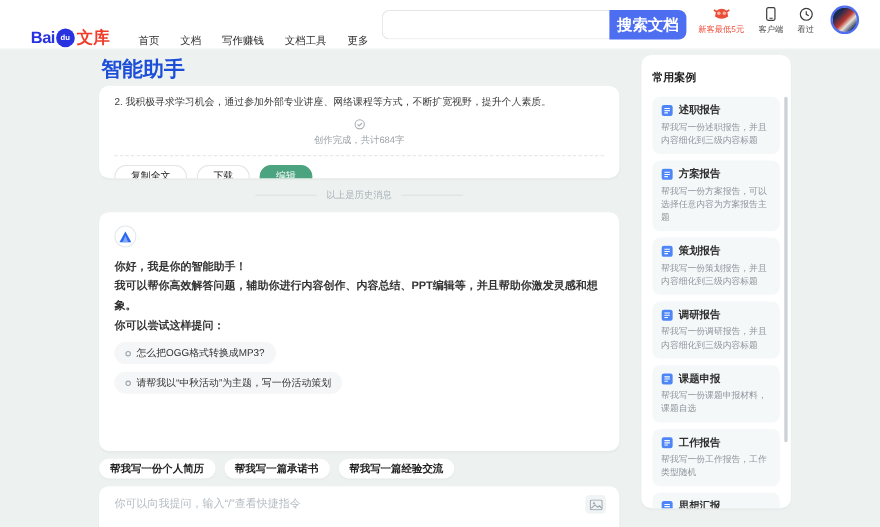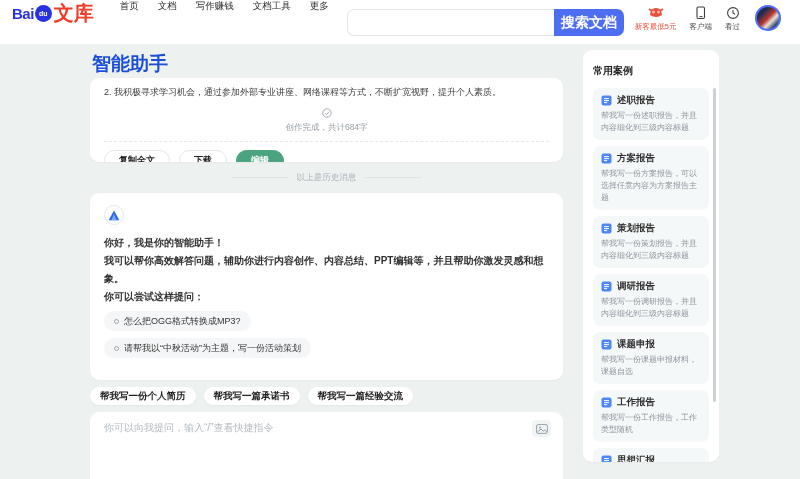--- a/index.html
+++ b/index.html
@@ -2,26 +2,26 @@
 <html><head>
 <meta charset="utf-8">
 <style>
   * { margin:0; padding:0; box-sizing:border-box; }
   html,body { width:800px; height:479px; overflow:hidden; }
   body { font-family:"Liberation Sans","DejaVu Sans",sans-serif; }
   #app { position:relative; width:800px; height:479px; background:#edf1f0; }
 
   
   .navbar { position:absolute; top:0; left:0; right:0; height:45px; background:#fff;
-            border-bottom:1px solid #f0f2f2; display:flex; align-items:flex-start; padding:0 12px; z-index:5; }
+            border-bottom:1px solid #f0f2f2; display:flex; align-items:flex-end; padding:0 28px; z-index:5; }
   .logo { display:flex; align-items:center; cursor:pointer; }
   .logo-bai { color:#2932e1; font-weight:bold; font-size:15px; letter-spacing:-.5px; }
   .logo-paw { width:17px; height:17px; border-radius:50%; background:#2932e1; color:#fff;
               font-size:7px; font-weight:bold; display:flex; align-items:center; justify-content:center; margin:0 2px 0 1px; }
-  .logo-wenku { color:#f03c28; font-weight:bold; font-size:20px; }
+  .logo-wenku { color:#f03c28; font-weight:bold; font-size:15px; }
   .nav-items { display:flex; gap:19px; margin-left:26px; }
   .nav-item { font-size:9.5px; color:#2c2c2c; font-weight:500; cursor:pointer; }
   .search-group { position:absolute; left:347px; top:9px; height:27px; display:flex; }
   .search-input { width:207px; height:27px; border:1px solid #e2e5e8; border-right:none;
                   border-radius:7px 0 0 7px; outline:none; padding:0 8px; font-size:10px; background:#fff; }
   .search-btn { width:70px; height:27px; background:#4e6ef2; color:#fff; border:none;
                 border-radius:0 7px 7px 0; font-size:14px; font-weight:bold; cursor:pointer; }
   .nav-utils { position:absolute; right:19px; top:3px; display:flex; align-items:center; gap:13px; }
   .util { display:flex; flex-direction:column; align-items:center; gap:2px; cursor:pointer; padding-top:3px; }
   .util-label { font-size:7.5px; color:#4a4a4a; }
@@ -34,31 +34,31 @@
   .card { background:#fff; border-radius:9px; box-shadow:0 1px 2px rgba(0,0,0,.03); }
 
   h1 { margin:7px 0 0 2px; font-size:19px; line-height:23px; color:#1d4ed8; font-weight:bold; }
 
   
   .history-card { margin-top:3px; height:84px; padding:7px 14px; overflow:hidden; }
   .tail { font-size:9px; color:#3d3d3d; line-height:14px; }
   .status-row { display:flex; align-items:center; gap:4px; margin-top:9px; font-size:8.5px; color:#9aa1a7;flex-direction:column; }
   .dashed { border-top:1px dashed #e6e9ea; margin-top:7px; }
   .btn-row { display:flex; gap:9px; margin-top:8px; }
-  .btn { height:21px; border-radius:11px; font-size:9px; font-weight:bold; cursor:pointer; padding:0 14px; }
+  .btn { height:21px; border-radius:11px; font-size:9px; font-weight:normal; cursor:pointer; padding:0 14px; }
   .btn.ghost { background:#fff; border:1px solid #e2e5e7; color:#222; }
   .btn.primary { background:#4ca380; border:1px solid #4ca380; color:#fff; }
 
   
   .history-divider { display:flex; align-items:center; justify-content:center; gap:9px; margin:9px 0; height:13px; }
   .history-divider .line { width:56px; border-top:1px solid #dde3e4; }
   .divider-text { font-size:8.5px; color:#a9b3ba; }
 
   
-  .chat-card { margin-top:0; height:187px; padding:12px 14px; overflow:hidden; }
+  .chat-card { margin-top:0; height:217px; padding:12px 14px; overflow:hidden; }
   .bot-avatar { width:20px; height:20px; border-radius:50%; border:1px solid #e4e9ee; display:flex;
                 align-items:center; justify-content:center; background:#fff; margin-bottom:9px; }
   .chat-line { font-size:10px; font-weight:bold; color:#333; line-height:18px; }
   .suggestions { margin-top:5px; display:flex; flex-direction:column; align-items:flex-start; gap:7px; }
   .pill { display:flex; align-items:center; gap:5px; background:#f4f6f7; border-radius:10px;
           height:20px; padding:0 10px; font-size:9px; color:#333; cursor:pointer; }
   .dot { width:5px; height:5px; border:1px solid #9aa4ac; border-radius:50%; flex:none; }
 
   
   .chips { display:flex; gap:8px; margin-top:7px; }

